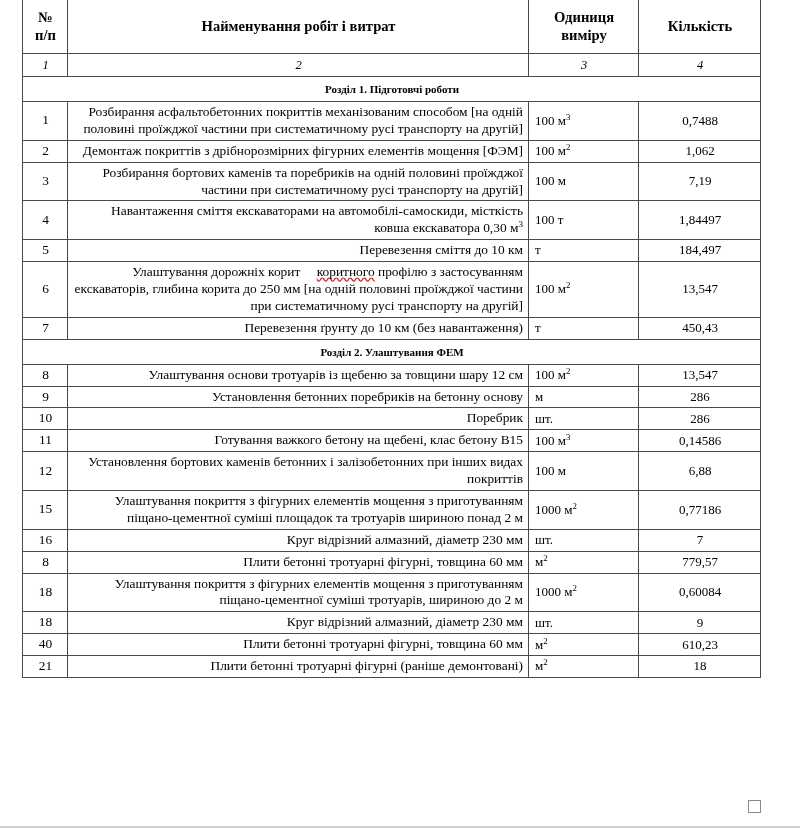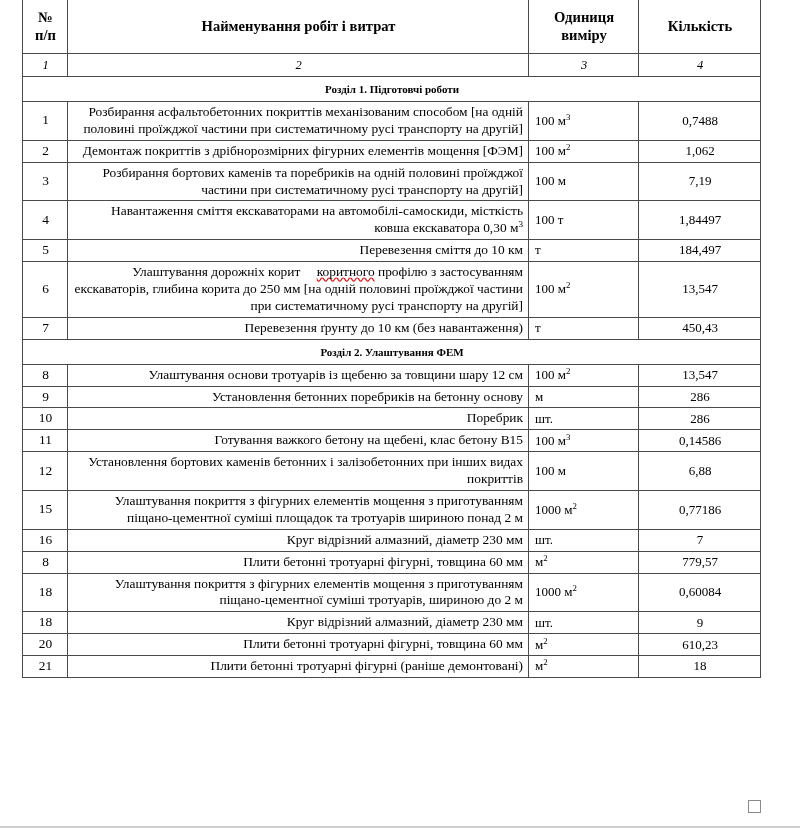--- a/index.html
+++ b/index.html
@@ -299,21 +299,21 @@
       </tr>
 
       <tr>
         <td class="cell-num">18</td>
         <td class="cell-name">Круг відрізний алмазний, діаметр 230 мм</td>
         <td class="cell-unit"><span>шт.</span><sup></sup></td>
         <td class="cell-qty">9</td>
       </tr>
 
       <tr>
-        <td class="cell-num">20</td>
+        <td class="cell-num">40</td>
         <td class="cell-name">Плити бетонні тротуарні фігурні, товщина 60 мм</td>
         <td class="cell-unit"><span>м</span><sup>2</sup></td>
         <td class="cell-qty">610,23</td>
       </tr>
 
       <tr>
         <td class="cell-num">21</td>
         <td class="cell-name">Плити бетонні тротуарні фігурні (раніше демонтовані)</td>
         <td class="cell-unit"><span>м</span><sup>2</sup></td>
         <td class="cell-qty">18</td>

